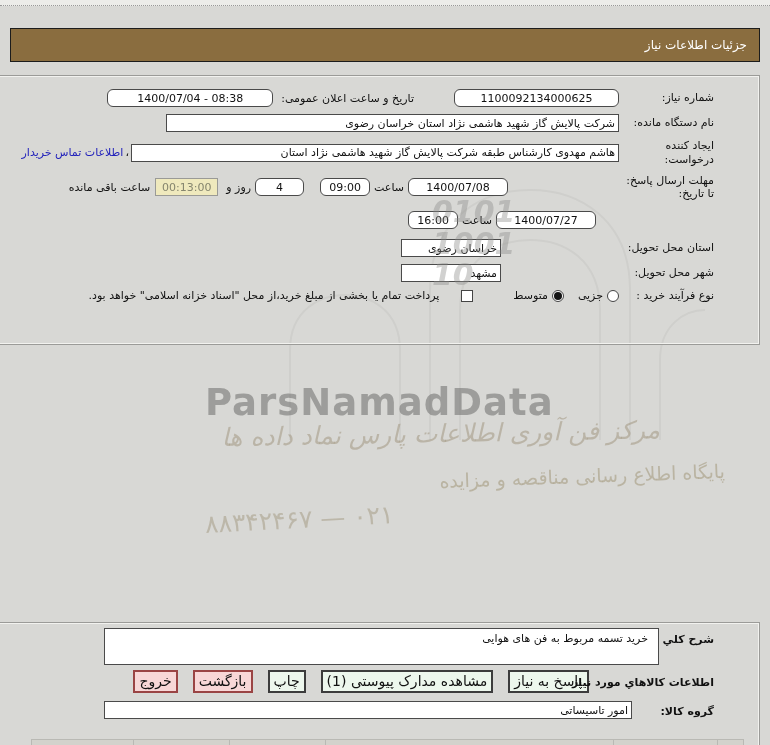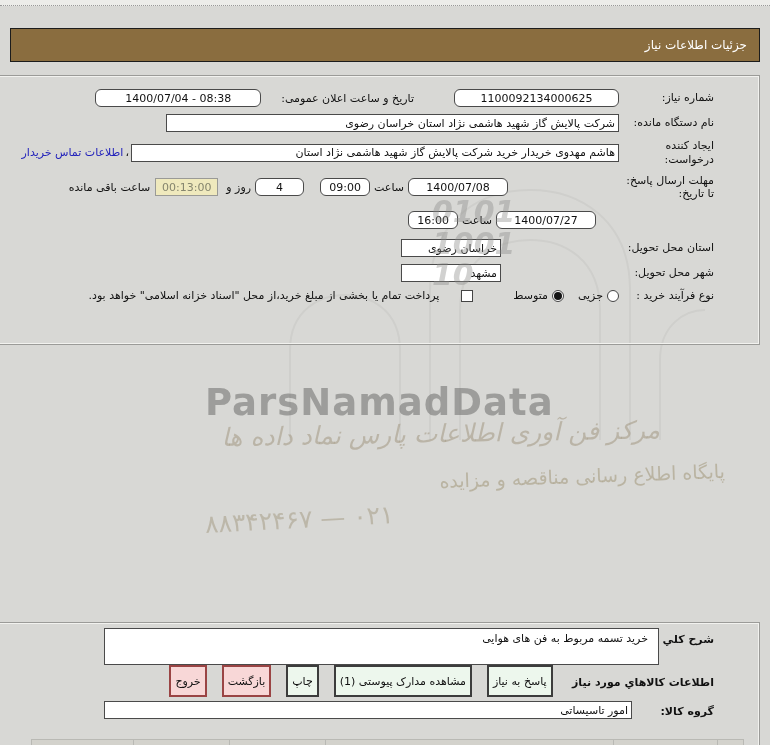--- a/index.html
+++ b/index.html
@@ -67,22 +67,22 @@
     font-size:11px; padding:2px 3px; overflow:hidden;
   }
   table.goods th { background:#d3d2cc; height:30px; font-weight:bold; }
   .c-row{width:26px;} .c-code{width:104px;} .c-name{width:288px;}
   .c-unit{width:96px;} .c-qty{width:96px;} .c-date{width:102px;}
 
   .actions {
     position:absolute; top:669px; left:0; right:48px; height:24px;
     display:flex; justify-content:center; align-items:center; gap:15px;
   }
-  .btn { height:32px; padding:0 4px; display:flex; align-items:center; justify-content:center;
-    font-size:11px; cursor:pointer; }
+  .btn { height:23px; padding:0 4px; display:flex; align-items:center; justify-content:center;
+    font-size:14px; cursor:pointer; }
   .btn.green { background:#edf7ed; border:2px solid #3c3c3c; }
   .btn.pink  { background:#f8d7d7; border:2px solid #9a4444; }
 
   
   .wm { position:absolute; pointer-events:none; z-index:6; }
   .wm-brand { top:381px; left:205px; font-size:37px; font-weight:bold;
     color:rgba(110,110,108,0.55); direction:ltr; letter-spacing:1px; }
   .wm-callig { top:420px; left:120px; width:540px; font-size:25px; font-style:italic;
     color:rgba(150,138,110,0.45); transform:rotate(-1deg); }
   .wm-line2 { top:466px; left:380px; width:345px; font-size:19px;
@@ -111,32 +111,32 @@
 <div class="title-bar">
   <span>جزئیات اطلاعات نیاز</span>
 </div>
 
 <div class="panel panel1 content">
 
   <div class="row">
     <span class="lab">شماره نیاز:</span>
     <span class="tb center" style="width:165px" dir="ltr">1100092134000625</span>
     <span style="width:40px"></span>
-    <span style="margin-left:20px">تاریخ و ساعت اعلان عمومی:</span>
+    <span style="margin-left:8px">تاریخ و ساعت اعلان عمومی:</span>
     <span class="tb center" style="width:166px" dir="ltr">1400/07/04 - 08:38</span>
   </div>
 
   <div class="row">
     <span class="lab">نام دستگاه مانده:</span>
     <span class="tb" style="width:453px">شرکت پالایش گاز شهید هاشمی نژاد   استان خراسان رضوی</span>
   </div>
 
   <div class="row">
     <span class="lab">ایجاد کننده درخواست:</span>
-    <span class="tb" style="width:488px">هاشم مهدوی خریدار خرید شرکت پالایش گاز شهید هاشمی نژاد  استان</span>
+    <span class="tb" style="width:488px">هاشم مهدوی کارشناس طبقه شرکت پالایش گاز شهید هاشمی نژاد  استان</span>
     <span style="margin:0 2px">،</span>
     <span class="link">اطلاعات تماس خریدار</span>
   </div>
 
   <div class="row" style="margin-top:4px; margin-bottom:10px">
     <span class="lab2">مهلت ارسال پاسخ: تا تاریخ:</span>
     <span class="spacer206"></span>
     <span class="tb center" style="width:100px" dir="ltr">1400/07/08</span>
     <span style="margin:0 4px 0 4px">ساعت</span>
     <span class="tb center" style="width:50px" dir="ltr">09:00</span>

